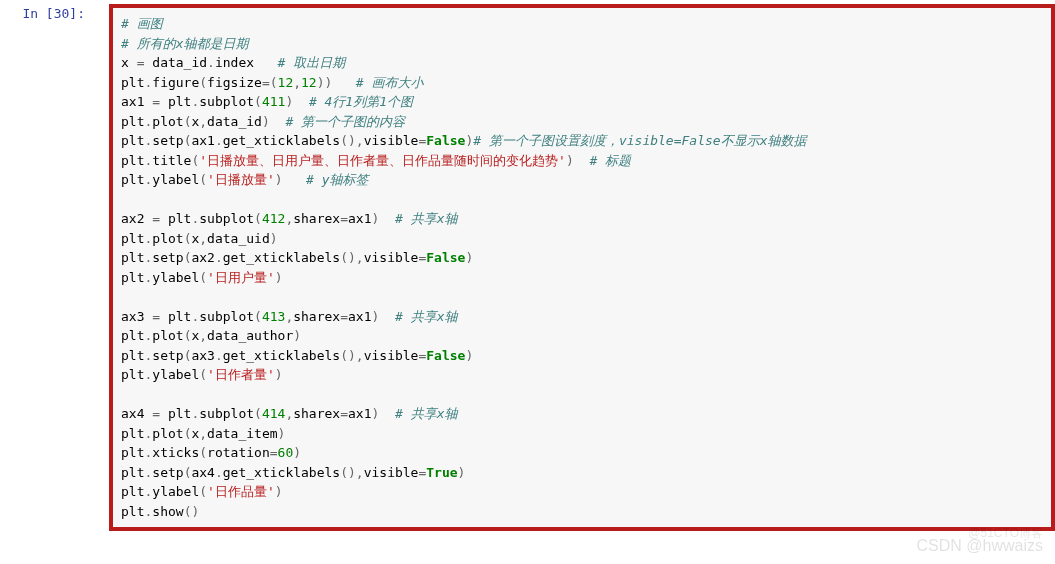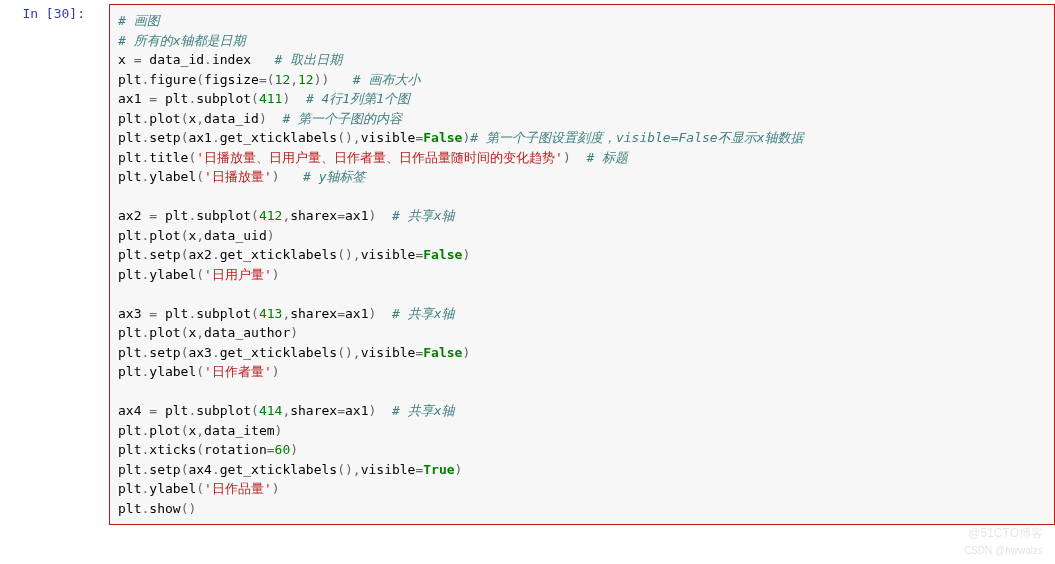--- a/index.html
+++ b/index.html
@@ -23,42 +23,42 @@
       width: 95px;
       text-align: right;
       padding-right: 10px;
       color: #303F9F;
       font-family: monospace;
       flex-shrink: 0;
       user-select: none;
     }
     .code-area {
       flex: 1;
-      border: 1px solid #b91c1c;
+      border: 4px solid #b91c1c;
       background: #f7f7f7;
       padding: 6px 8px;
     }
     pre.code {
       white-space: pre;
       font-family: "DejaVu Sans Mono", Menlo, Consolas, monospace;
       font-size: 13px;
       color: #000;
     }
     .c { color: #408080; font-style: italic; }   
     .op { color: #666; }
     .n { color: #000; }
     .num { color: #008000; }
     .kw { color: #008000; font-weight: bold; }
     .str { color: #BA2121; }
     .watermark {
       position: absolute;
       right: 12px;
       bottom: 6px;
       color: rgba(0,0,0,0.12);
-      font-size: 10px;
+      font-size: 16px;
       font-family: sans-serif;
     }
     .watermark2 {
       position: absolute;
       right: 12px;
       bottom: 22px;
       color: rgba(0,0,0,0.10);
       font-size: 12px;
       font-family: sans-serif;
     }

